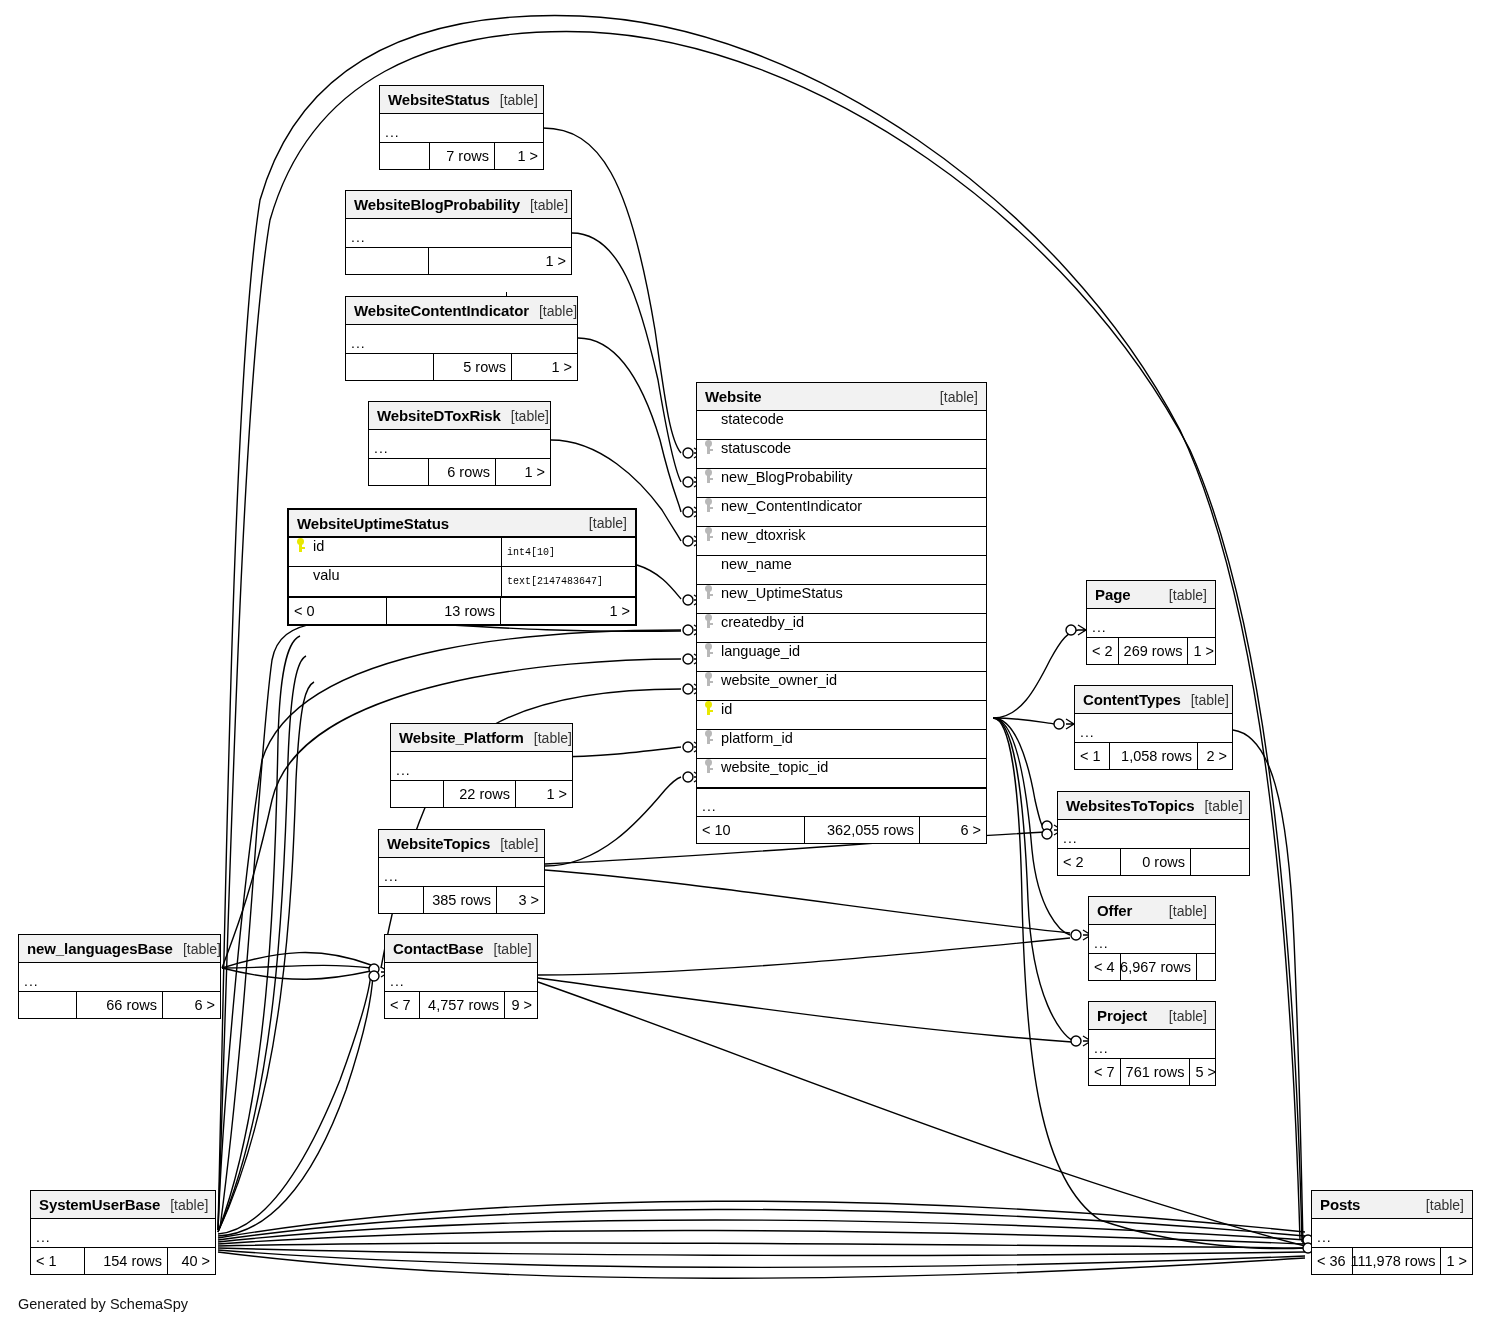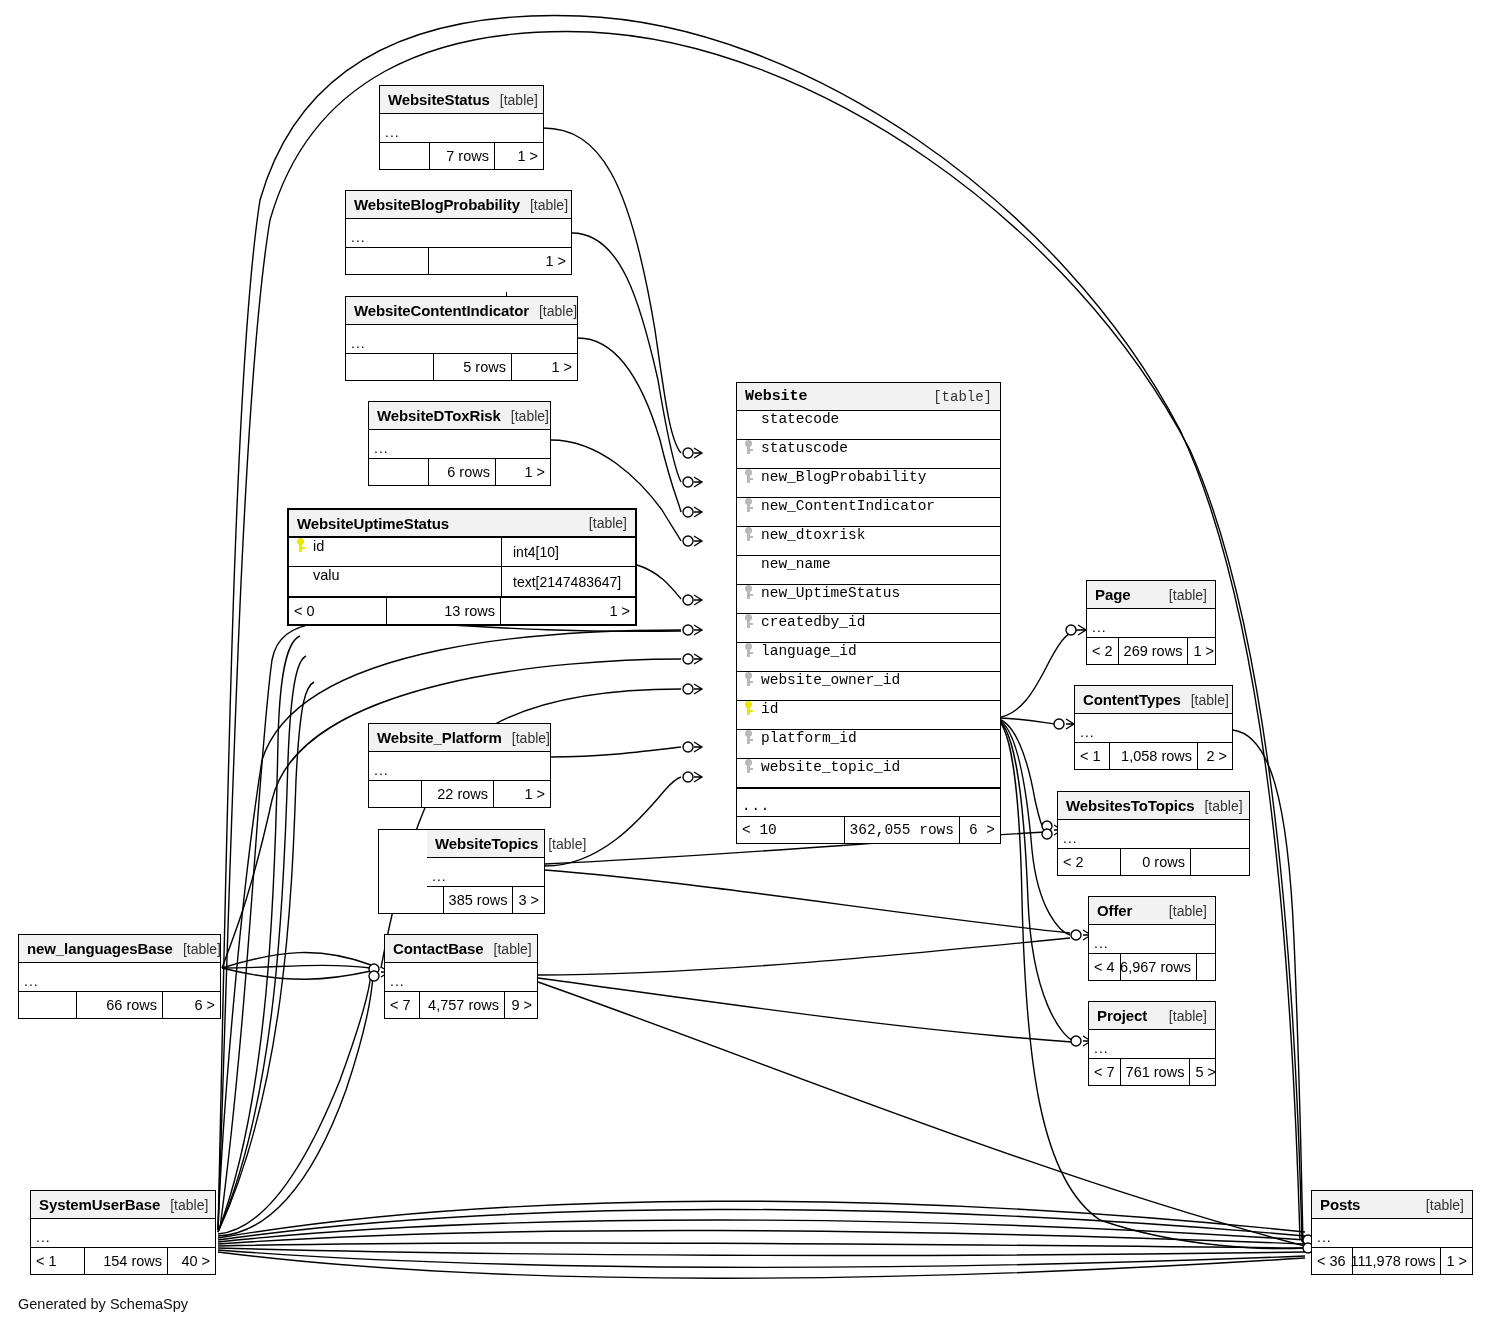--- a/index.html
+++ b/index.html
@@ -48,23 +48,23 @@
     display:flex;align-items:flex-start;
     height:29px;box-sizing:border-box;
     border-bottom:1px solid #000;
     font-size:14.5px;
   }
   .col:last-child{border-bottom:none;}
   .col .kw{width:22px;flex:0 0 22px;display:flex;align-items:center;justify-content:center;}
   .col .cname{flex:1 1 auto;padding-left:2px;white-space:nowrap;}
   .col .ctype{
     border-left:1px solid #000;
-    padding-left:11px;box-sizing:border-box;
+    padding-left:5px;box-sizing:border-box;
     height:100%;display:flex;align-items:center;
-    white-space:nowrap;font-size:14px;
+    white-space:nowrap;font-size:10px;font-family:Liberation Mono, monospace;
   }
   .col.indent .cname{padding-left:24px;}
 
   
   .key{display:inline-block;width:9px;height:14px;position:relative;}
   .key i{
     position:absolute;left:1px;top:0;width:7px;height:7px;border-radius:50%;
     background:currentColor;
   }
   .key i:after{
@@ -291,21 +291,21 @@
       <span class="ctype" style="width:134px;">text[2147483647]</span>
     </div>
   </div>
   <div class="foot">
     <div class="c l" style="width:98px;">&lt; 0</div>
     <div class="c r" style="width:114px;">13 rows</div>
     <div class="c r" style="flex:1;">1 &gt;</div>
   </div>
 </div>
 
-<div class="tbl" style="left:736px;top:382px;width:265px;font-family:Liberation Mono, monospace;">
+<div class="tbl" style="left:696px;top:382px;width:291px;">
   <div class="hdr">
     <span class="nm">Website</span>
     <span class="tg">[table]</span>
   </div>
   <div class="body">
     <div class="col">
       <span class="kw"></span>
       <span class="cname">statecode</span>
     </div>
     <div class="col">
@@ -477,36 +477,36 @@
   <div class="body">
     <div class="ellip">...</div>
   </div>
   <div class="foot">
     <div class="c l" style="width:32px;">&lt; 7</div>
     <div class="c r" style="width:70px;">761 rows</div>
     <div class="c r" style="flex:1;">5 &gt;</div>
   </div>
 </div>
 
-<div class="tbl" style="left:368px;top:723px;width:183px;">
+<div class="tbl" style="left:390px;top:723px;width:183px;">
   <div class="hdr">
     <span class="nm">Website_Platform</span>
     <span class="tg">[table]</span>
   </div>
   <div class="body">
     <div class="ellip">...</div>
   </div>
   <div class="foot">
     <div class="c l" style="width:53px;"></div>
     <div class="c r" style="width:72px;">22 rows</div>
     <div class="c r" style="flex:1;">1 &gt;</div>
   </div>
 </div>
 
-<div class="tbl" style="left:378px;top:829px;width:167px;padding-left:48px;">
+<div class="tbl" style="left:378px;top:829px;width:167px;">
   <div class="hdr">
     <span class="nm">WebsiteTopics</span>
     <span class="tg">[table]</span>
   </div>
   <div class="body">
     <div class="ellip">...</div>
   </div>
   <div class="foot">
     <div class="c l" style="width:45px;"></div>
     <div class="c r" style="width:73px;">385 rows</div>

